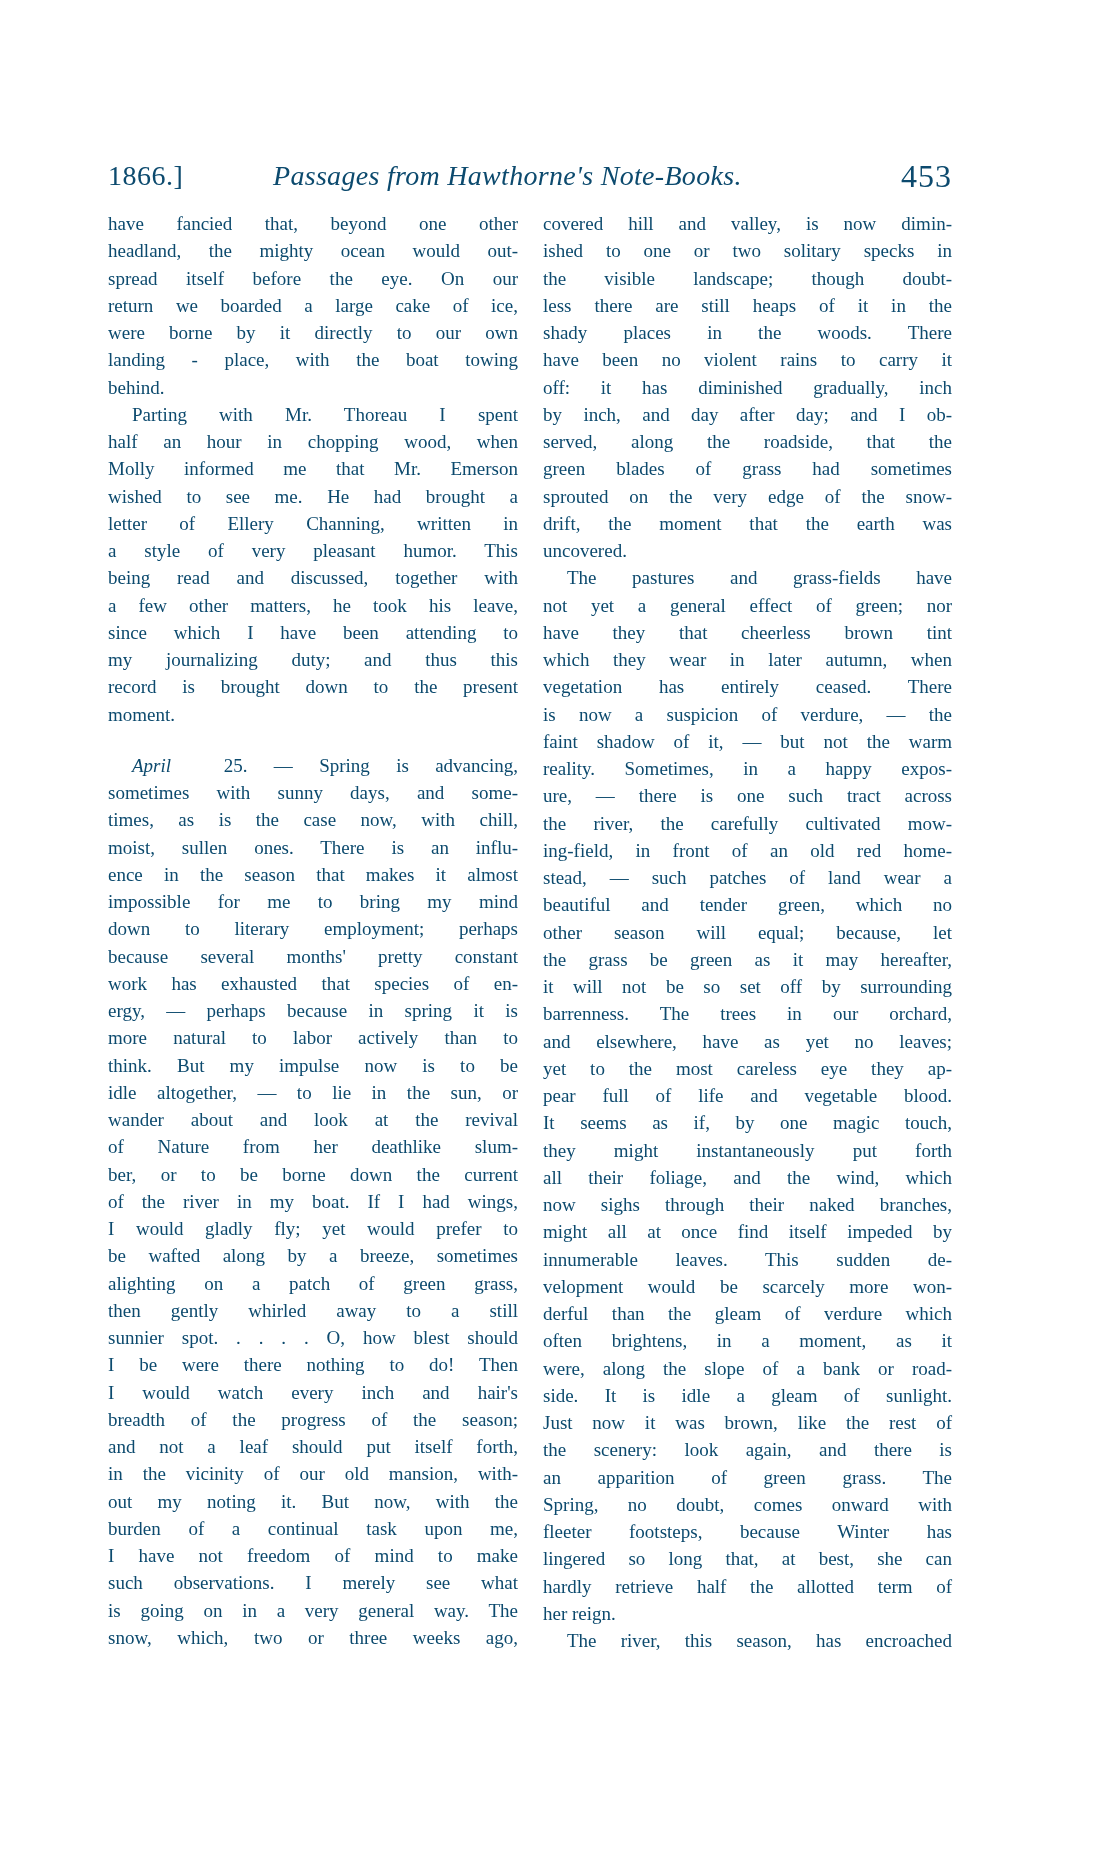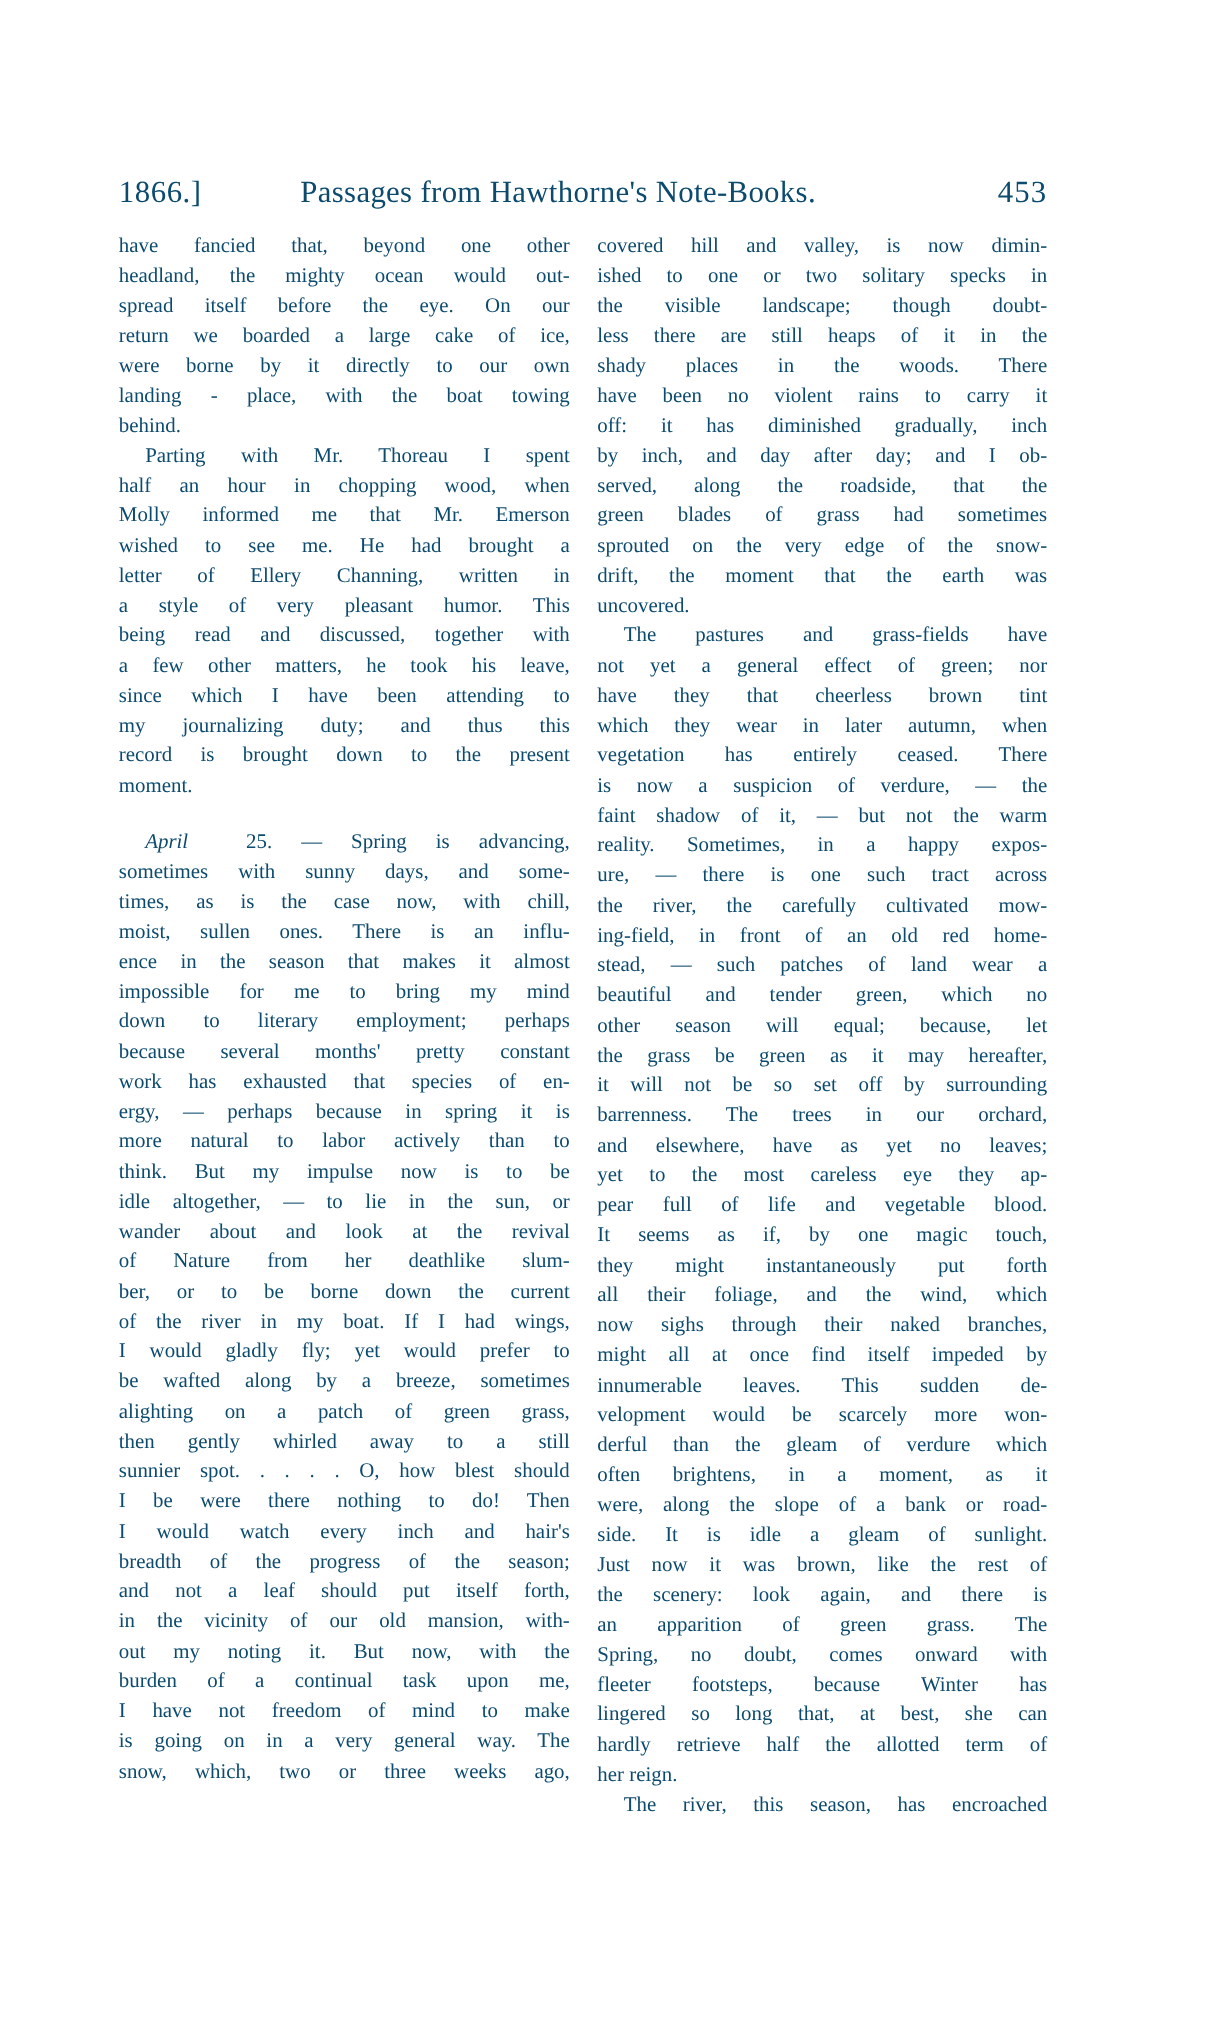--- a/index.html
+++ b/index.html
@@ -1,22 +1,22 @@
 <!DOCTYPE html>
 <html><head>
 <meta charset="utf-8">
 <style>
   html, body { margin: 0; padding: 0; background: #ffffff; }
   body { width: 1112px; height: 1850px; position: relative; overflow: hidden; }
   .page { position: absolute; left: 0; top: 0; width: 1112px; height: 1850px; background: #ffffff; color: #0c4a6e;
           font-family: "Liberation Serif", "DejaVu Serif", serif; }
   .running-head { position: absolute; left: 108px; top: 156px; width: 844px; height: 40px; font-size: 28px; line-height: 40px; }
   .rh-year { position: absolute; left: 0; top: 0; letter-spacing: 0.5px; }
-  .rh-title { position: absolute; left: 165px; top: 0; letter-spacing: 0.3px; }
-  .rh-page { position: absolute; right: 0; top: 0; font-size: 28px; letter-spacing: 1px; }
+  .rh-title { position: absolute; left: 165px; top: 0; font-style: italic; letter-spacing: 0.3px; }
+  .rh-page { position: absolute; right: 0; top: 0; font-size: 32px; letter-spacing: 1px; }
   .col { position: absolute; top: 210px; font-size: 19px; line-height: 27.25px; }
   .col-left { left: 108px; width: 410px; }
   .col-right { left: 543px; width: 409px; }
   .line { display: block; white-space: nowrap; text-align: justify; text-align-last: justify; height: 27.25px; }
   .line.last { text-align-last: left; }
   .line.indent { padding-left: 24px; }
   .gap { display: block; height: 24px; }
   .it { font-style: italic; }
 </style>
 </head>
@@ -79,20 +79,21 @@
       <span class="line">then gently whirled away to a still</span>
       <span class="line">sunnier spot. . . . . O, how blest should</span>
       <span class="line">I be were there nothing to do!  Then</span>
       <span class="line">I would watch every inch and hair's</span>
       <span class="line">breadth of the progress of the season;</span>
       <span class="line">and not a leaf should put itself forth,</span>
       <span class="line">in the vicinity of our old mansion, with-</span>
       <span class="line">out my noting it.  But now, with the</span>
       <span class="line">burden of a continual task upon me,</span>
       <span class="line">I have not freedom of mind to make</span>
+      <span class="line">such observations.  I merely see what</span>
       <span class="line">is going on in a very general way.  The</span>
       <span class="line">snow, which, two or three weeks ago,</span>
     </div>
   </div>
 
   <div class="col col-right">
     <div>
       <span class="line">covered hill and valley, is now dimin-</span>
       <span class="line">ished to one or two solitary specks in</span>
       <span class="line">the visible landscape; though doubt-</span>

